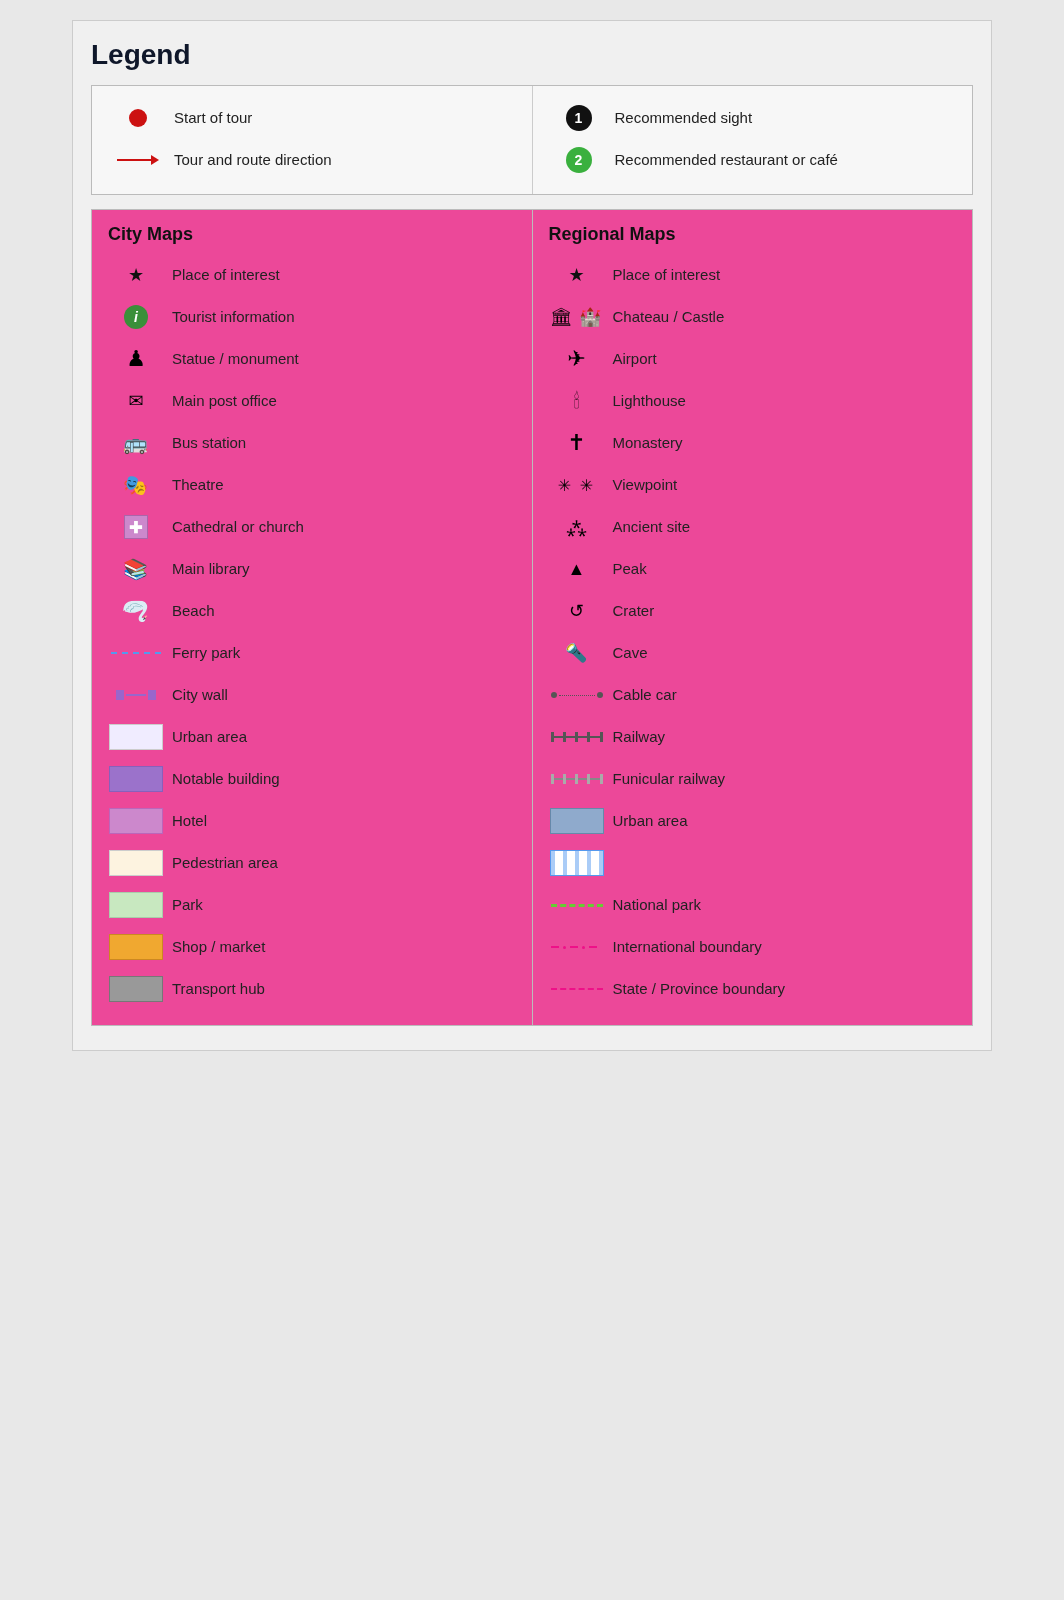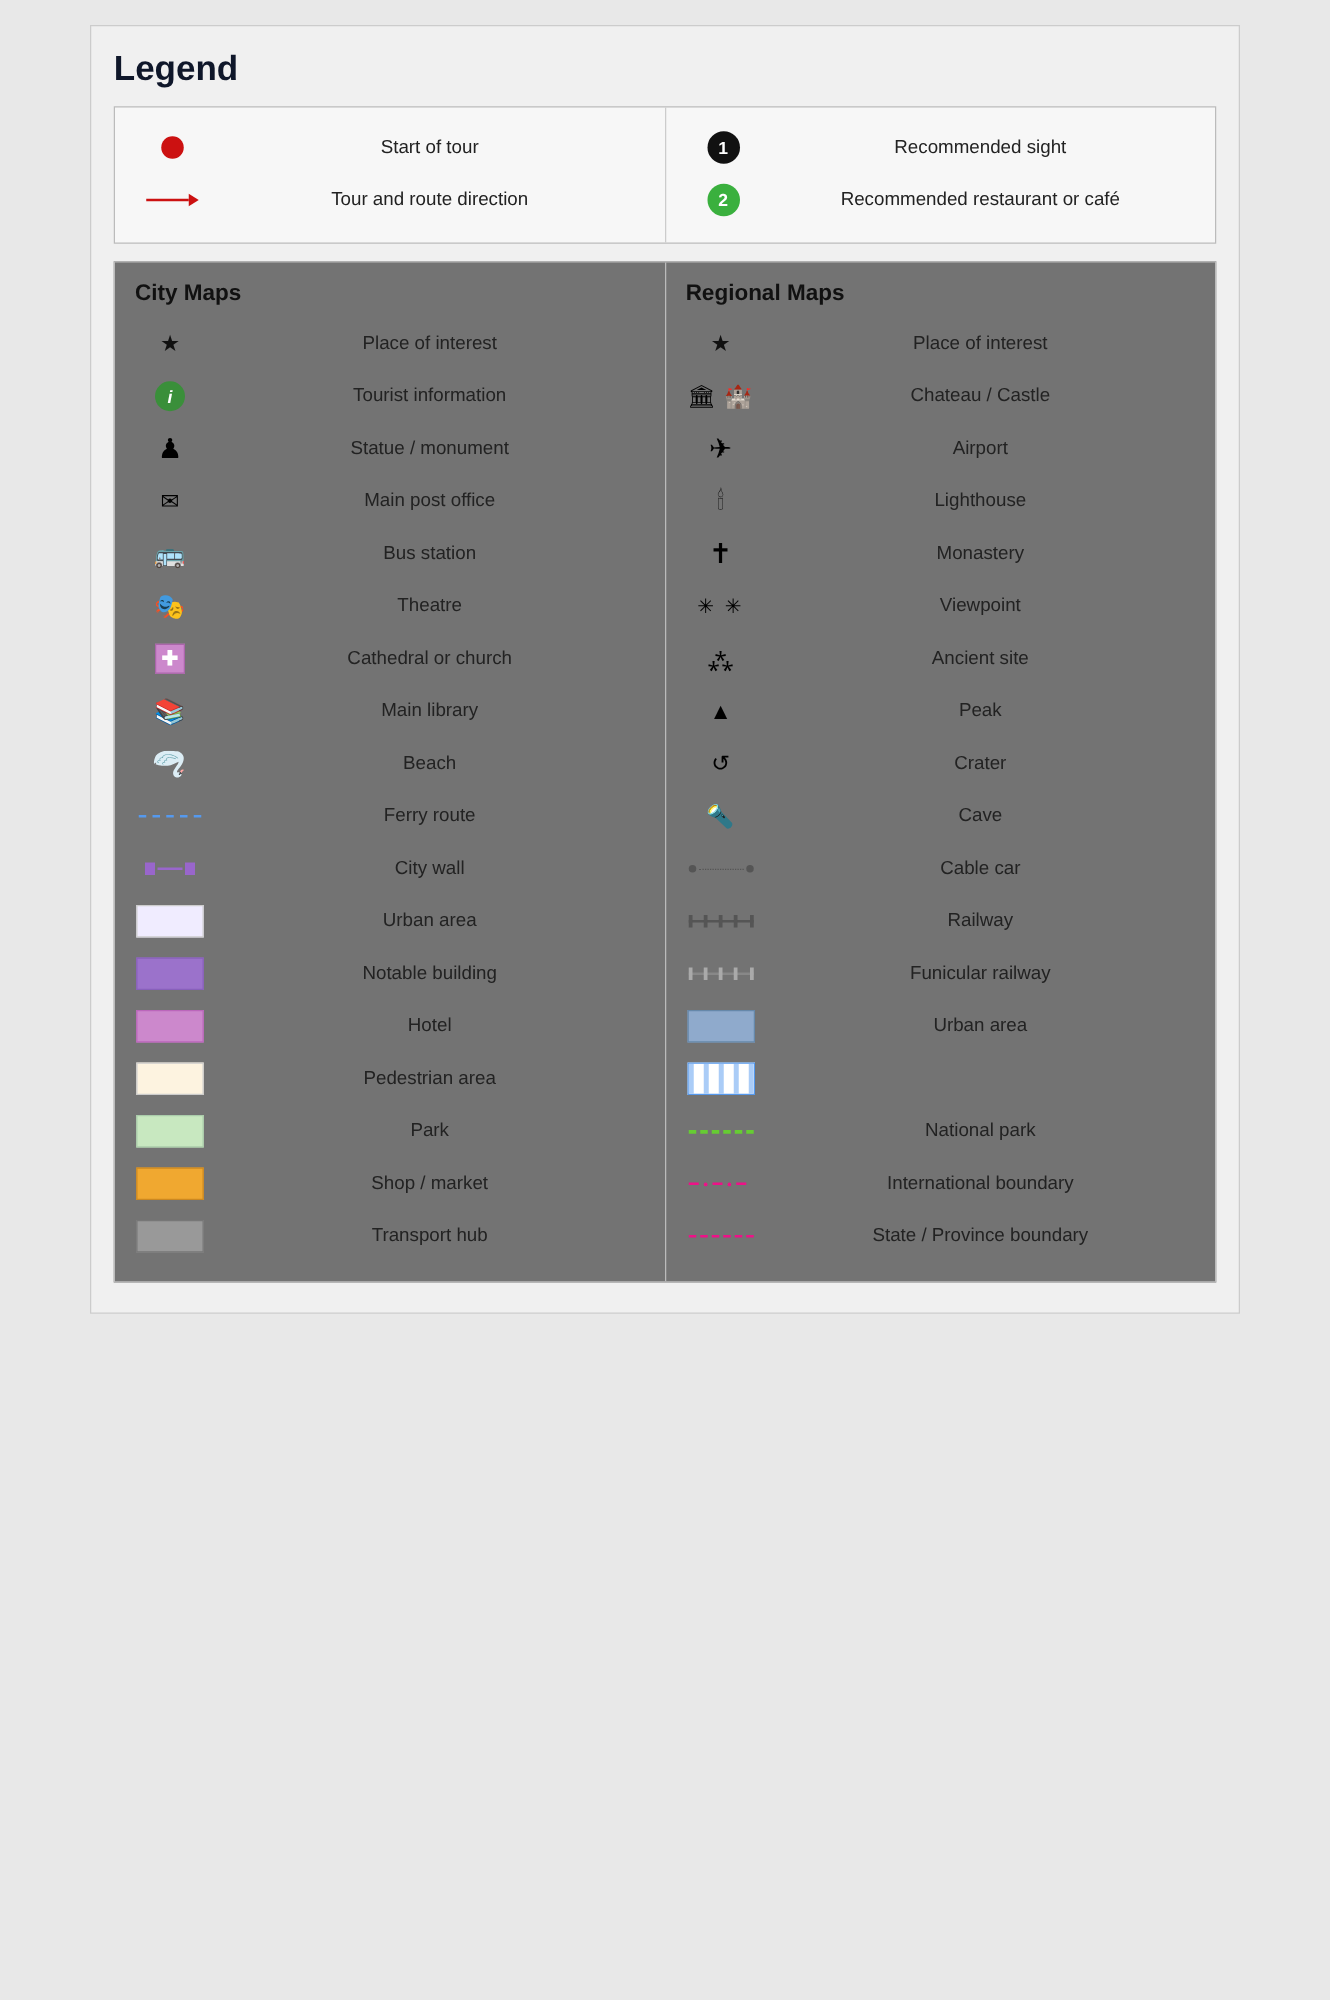--- a/index.html
+++ b/index.html
@@ -38,21 +38,20 @@
     }
     .top-right {
       flex: 1;
       padding: 12px 18px;
     }
     .legend-row {
       display: flex;
       align-items: center;
       min-height: 40px;
       margin-bottom: 2px;
-      text-align: center;
     }
     .legend-row .icon-cell {
       width: 56px;
       display: flex;
       align-items: center;
       justify-content: center;
       flex-shrink: 0;
     }
     .legend-row .label-cell {
       flex: 1;
@@ -95,21 +94,21 @@
       color: white;
     }
     .num-black { background: #111; }
     .num-green { background: #3ab03e; }
 
     
     .main-section {
       display: flex;
       gap: 0;
       border: 1px solid #bbb;
-      background: #737373;
+      background: #ec4899;
     }
     .city-maps-col {
       flex: 1;
       padding: 14px 16px;
       border-right: 1px solid #bbb;
     }
     .regional-maps-col {
       flex: 1;
       padding: 14px 16px;
     }
@@ -356,21 +355,21 @@
         <div class="icon-cell">
           <span style="font-size:22px; transform:rotate(180deg); display:inline-block;">🦢</span>
         </div>
         <div class="label-cell">Beach</div>
       </div>
 
       <div class="legend-row">
         <div class="icon-cell">
           <div class="dashed-blue"></div>
         </div>
-        <div class="label-cell">Ferry route</div>
+        <div class="label-cell">Ferry park</div>
       </div>
 
       <div class="legend-row">
         <div class="icon-cell">
           <div class="city-wall-symbol">
             <div class="wall-block"></div>
             <div class="wall-center"></div>
             <div class="wall-block"></div>
           </div>
         </div>

